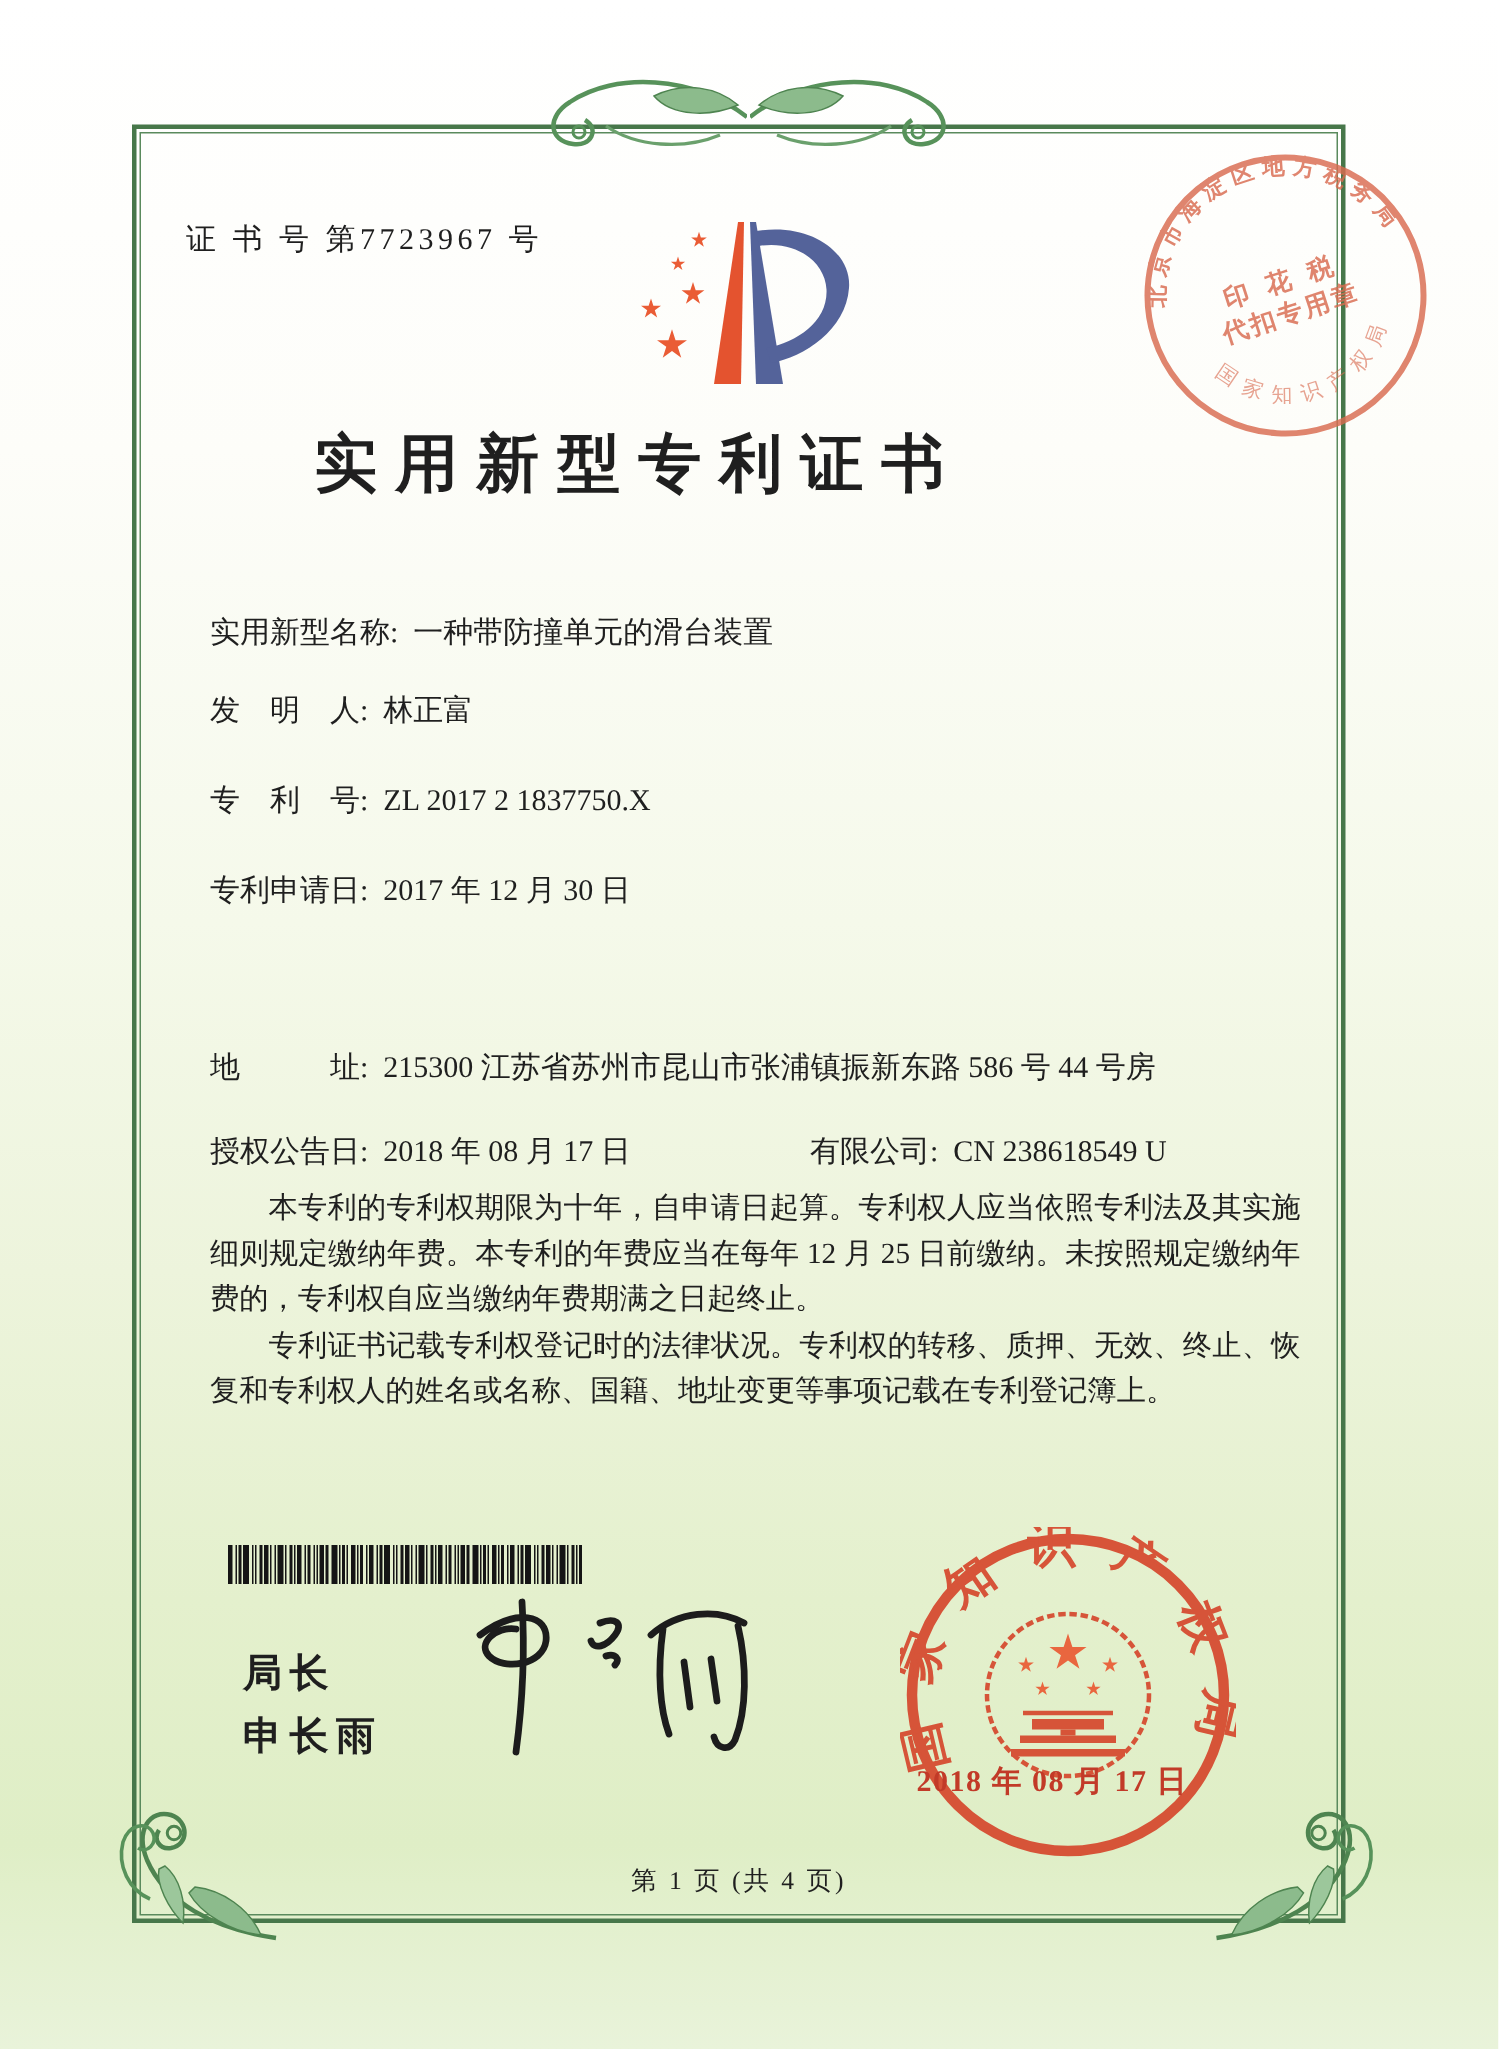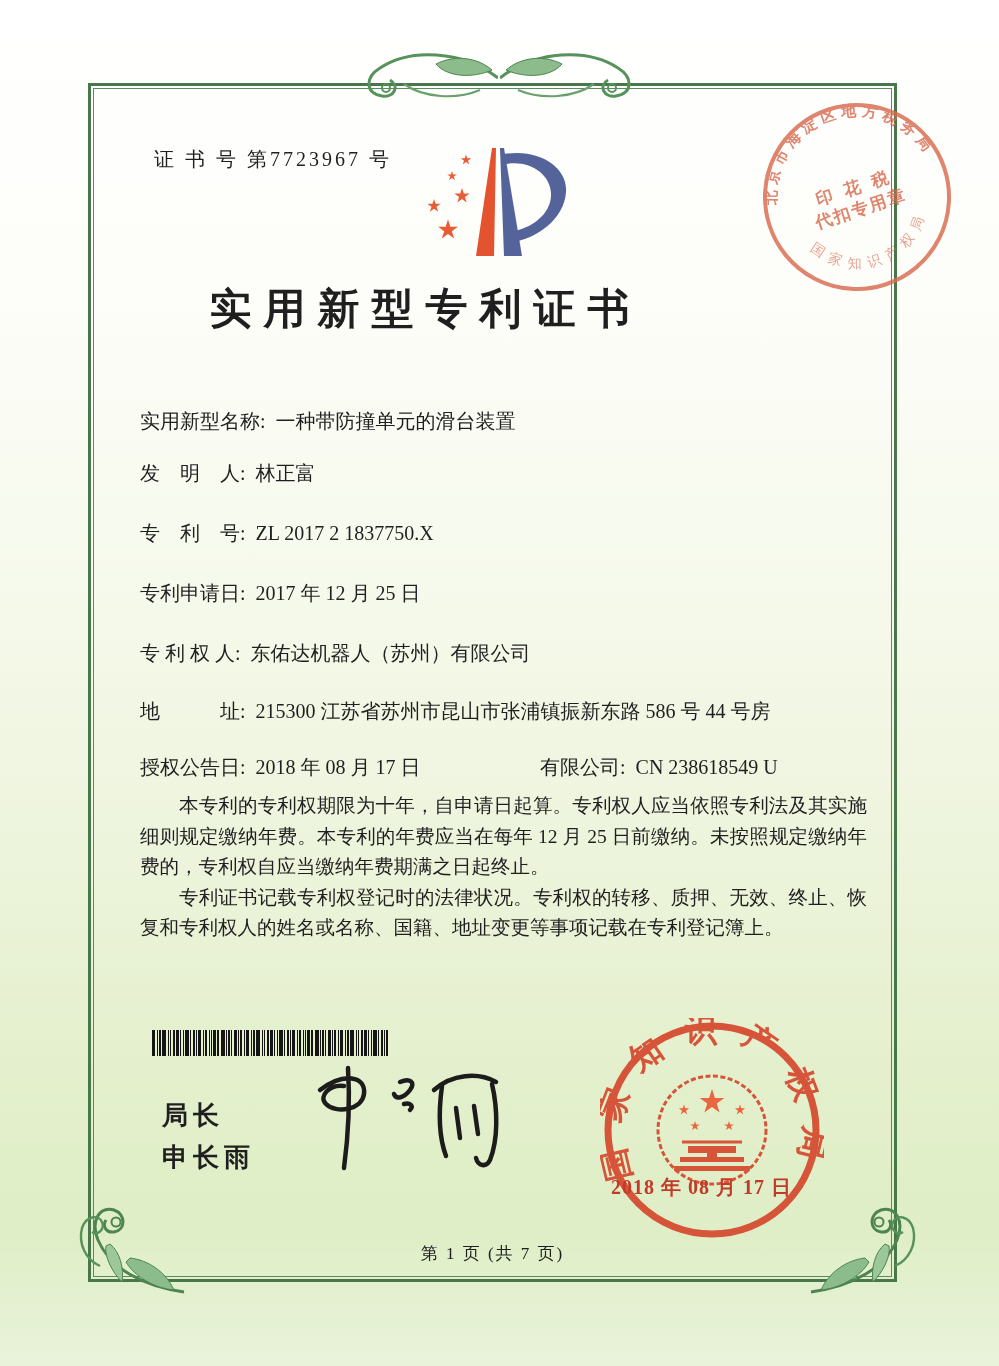--- a/index.html
+++ b/index.html
@@ -5,21 +5,21 @@
   * { margin:0; padding:0; box-sizing:border-box; }
   body { font-family:"Liberation Serif","DejaVu Serif",serif; }
   .page {
     position:relative; width:999px; height:1366px; overflow:hidden;
     background:linear-gradient(180deg,#ffffff 0%,#fdfdf9 22%,#f5f9ea 45%,#edf4dc 62%,#e4f0cd 78%,#dfeec6 90%,#e9f3da 100%);
     color:#1f1f1f;
   }
   .frame { position:absolute; left:88px; top:83px; width:809px; height:1199px;
     border:3px solid #47774a; }
   .frame-inner { position:absolute; inset:2px; border:1px solid #5a8a5d; }
-  .cert-no { position:absolute; left:124px; top:146px; font-size:20px; letter-spacing:3px;margin-left:30px; }
+  .cert-no { position:absolute; left:124px; top:146px; font-size:20px; letter-spacing:3px; }
   .logo { position:absolute; left:420px; top:140px; }
   .title { position:absolute; left:88px; top:281px; width:675px; text-align:center;
     font-size:42px; font-weight:bold; letter-spacing:12px; }
   .row { position:absolute; left:140px; font-size:20px; white-space:nowrap; }
   .row .val { margin-left:10px; }
   .grant-right { position:absolute; left:400px; }
   .paras { position:absolute; left:140px; top:791px; width:727px;
     font-size:19.5px; line-height:30.5px; text-align:justify; }
   .paras p { text-indent:2em; }
   .barcode { position:absolute; left:150px; top:1029px; }
@@ -111,24 +111,21 @@
   <div class="row" style="top:408px;">
     <span>实用新型名称:</span><span class="val">一种带防撞单元的滑台装置</span>
   </div>
   <div class="row" style="top:460px;">
     <span>发　明　人:</span><span class="val">林正富</span>
   </div>
   <div class="row" style="top:520px;">
     <span>专　利　号:</span><span class="val">ZL 2017 2 1837750.X</span>
   </div>
   <div class="row" style="top:580px;">
-    <span>专利申请日:</span><span class="val">2017 年 12 月 25 日</span>
-  </div>
-  <div class="row" style="top:640px;">
-    <span>专 利 权 人:</span><span class="val">东佑达机器人（苏州）有限公司</span>
+    <span>专利申请日:</span><span class="val">2017 年 12 月 30 日</span>
   </div>
   <div class="row" style="top:698px;">
     <span>地　　　址:</span><span class="val">215300 江苏省苏州市昆山市张浦镇振新东路 586 号 44 号房</span>
   </div>
 
   <div class="row" style="top:754px; width:727px;">
     <span>授权公告日:</span><span class="val">2018 年 08 月 17 日</span>
     <span class="grant-right">
       <span>有限公司:</span><span class="val">CN 238618549 U</span>
     </span>
@@ -179,15 +176,15 @@
       <use href="#star" transform="translate(17,-4) scale(0.5)" stroke="none" fill="#d6492e"></use>
       <path d="M -30,12 L 30,12" stroke-width="3" fill="none"></path>
       <rect x="-24" y="16" width="48" height="7" stroke="none"></rect>
       <rect x="-32" y="27" width="64" height="5" stroke="none"></rect>
       <rect x="-38" y="36" width="76" height="5" stroke="none"></rect>
       <rect x="-5" y="23" width="10" height="4" stroke="none"></rect>
     </g>
   </svg>
   <div class="seal-date">2018 年 08 月 17 日</div>
 
-  <div class="footer">第 1 页 (共 7 页)</div>
+  <div class="footer">第 1 页 (共 4 页)</div>
 
 </div>
 
 </body></html>

